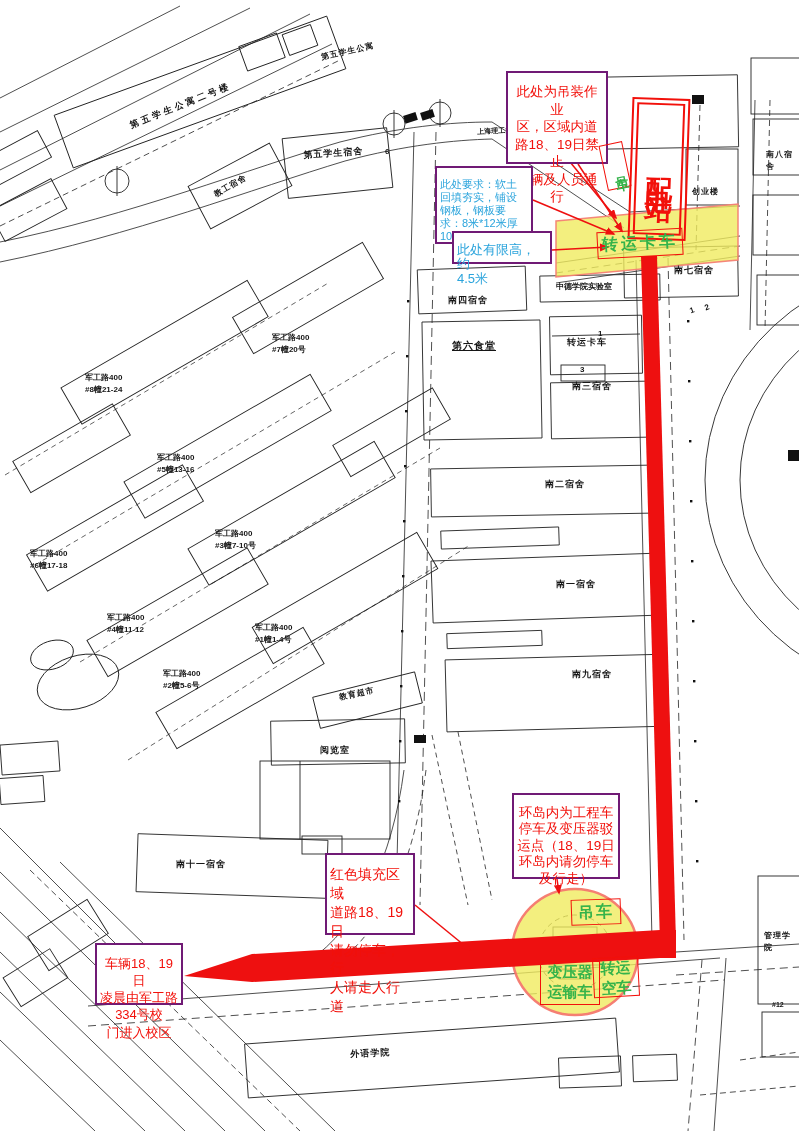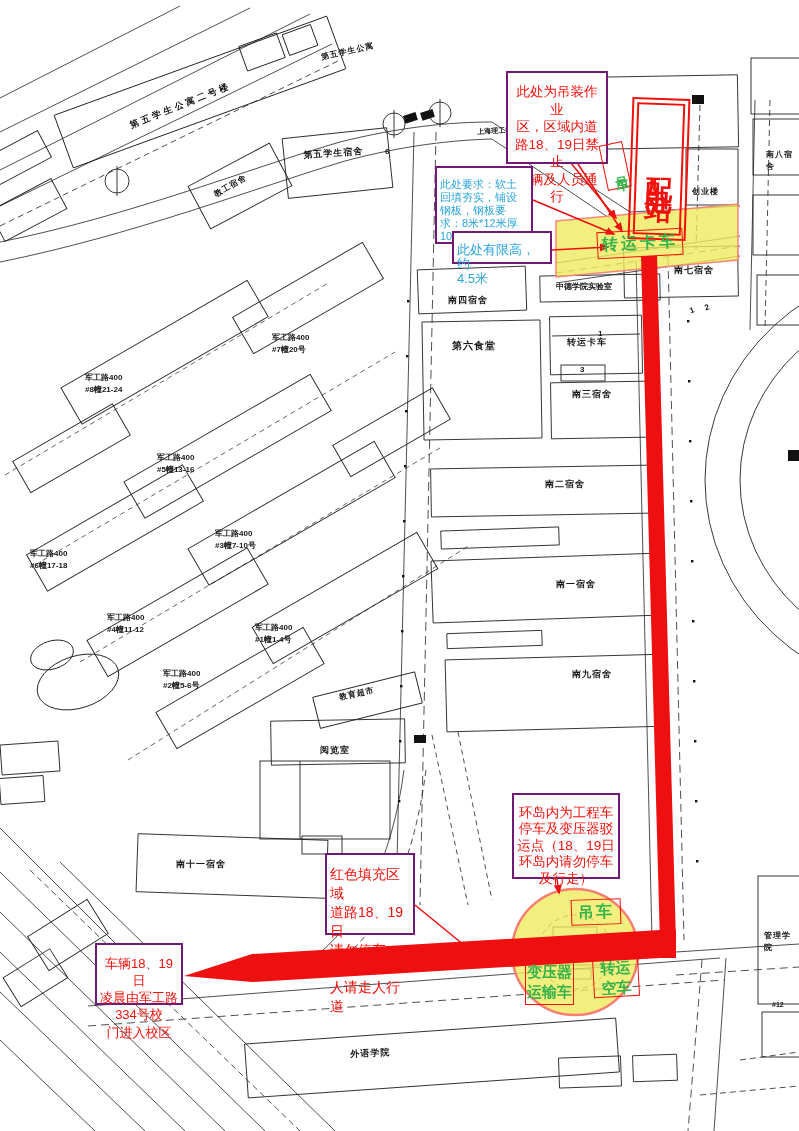--- a/index.html
+++ b/index.html
@@ -202,22 +202,22 @@
   <div class="bl" style="left:320px;top:52px;transform:rotate(-13deg);">第五学生公寓</div>
   <div class="bl" style="left:303px;top:149px;font-size:9px;transform:rotate(-4deg);">第五学生宿舍</div>
   <div class="bl" style="left:212px;top:190px;transform:rotate(-30deg);">教工宿舍</div>
   <div class="bl" style="left:477px;top:127px;font-size:7px;letter-spacing:0;transform:rotate(-3deg);">上海理工大学</div>
   <div class="bl" style="left:692px;top:186px;">创业楼</div>
   <div class="bl" style="left:766px;top:149px;">南八宿舍</div>
   <div class="bl" style="left:674px;top:264px;font-size:9px;">南七宿舍</div>
   <div class="bl" style="left:556px;top:281px;letter-spacing:0;">中德学院实验室</div>
   <div class="bl" style="left:448px;top:294px;font-size:9px;">南四宿舍</div>
   <div class="bl" style="left:567px;top:336px;font-size:9px;">转运卡车</div>
-  <div class="bl" style="left:452px;top:338px;font-size:10px;">第六食堂</div>
-  <div class="bl" style="left:572px;top:388px;font-size:9px;">南三宿舍</div>
+  <div class="bl" style="left:452px;top:338px;font-size:10px;text-decoration:underline;">第六食堂</div>
+  <div class="bl" style="left:572px;top:380px;font-size:9px;">南三宿舍</div>
   <div class="bl" style="left:85px;top:372px;letter-spacing:0;">军工路400
 #8幢21-24</div>
   <div class="bl" style="left:272px;top:332px;letter-spacing:0;">军工路400
 #7幢20号</div>
   <div class="bl" style="left:157px;top:452px;letter-spacing:0;">军工路400
 #5幢13-16</div>
   <div class="bl" style="left:215px;top:528px;letter-spacing:0;">军工路400
 #3幢7-10号</div>
   <div class="bl" style="left:30px;top:548px;letter-spacing:0;">军工路400
 #6幢17-18</div>
@@ -287,18 +287,18 @@
 
   <div id="power-box">
     <div id="power-inner">
       <span id="power-text">配电站</span>
     </div>
   </div>
 
   <div class="gbox vert" style="left:603px;top:143px;width:24px;height:46px;font-size:13px;transform:rotate(-12deg);padding-top:3px;">吊车</div>
   <div class="gbox" style="left:597px;top:230px;width:86px;height:27px;font-size:16px;letter-spacing:3px;line-height:24px;transform:rotate(-3deg);">转运卡车</div>
   <div class="gbox" style="left:571px;top:899px;width:50px;height:26px;font-size:16px;letter-spacing:2px;line-height:23px;transform:rotate(-2deg);">吊车</div>
-  <div class="gbox" style="left:525px;top:961px;width:49px;height:44px;font-size:15px;line-height:1.35;">变压器
+  <div class="gbox" style="left:540px;top:961px;width:60px;height:44px;font-size:15px;line-height:1.35;">变压器
 运输车</div>
   <div class="gbox" style="left:593px;top:957px;width:46px;height:40px;font-size:15px;line-height:1.3;transform:rotate(-3deg);">转运
 空车</div>
 
 </div>
 
 </body></html>

